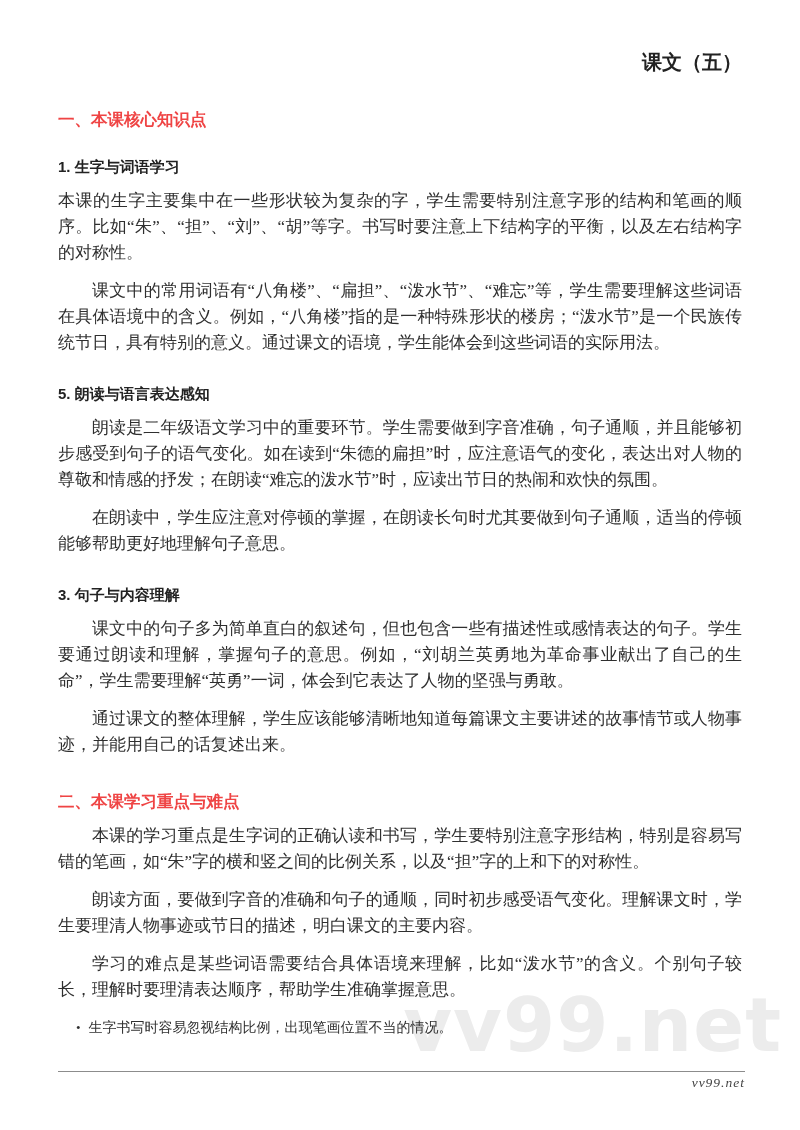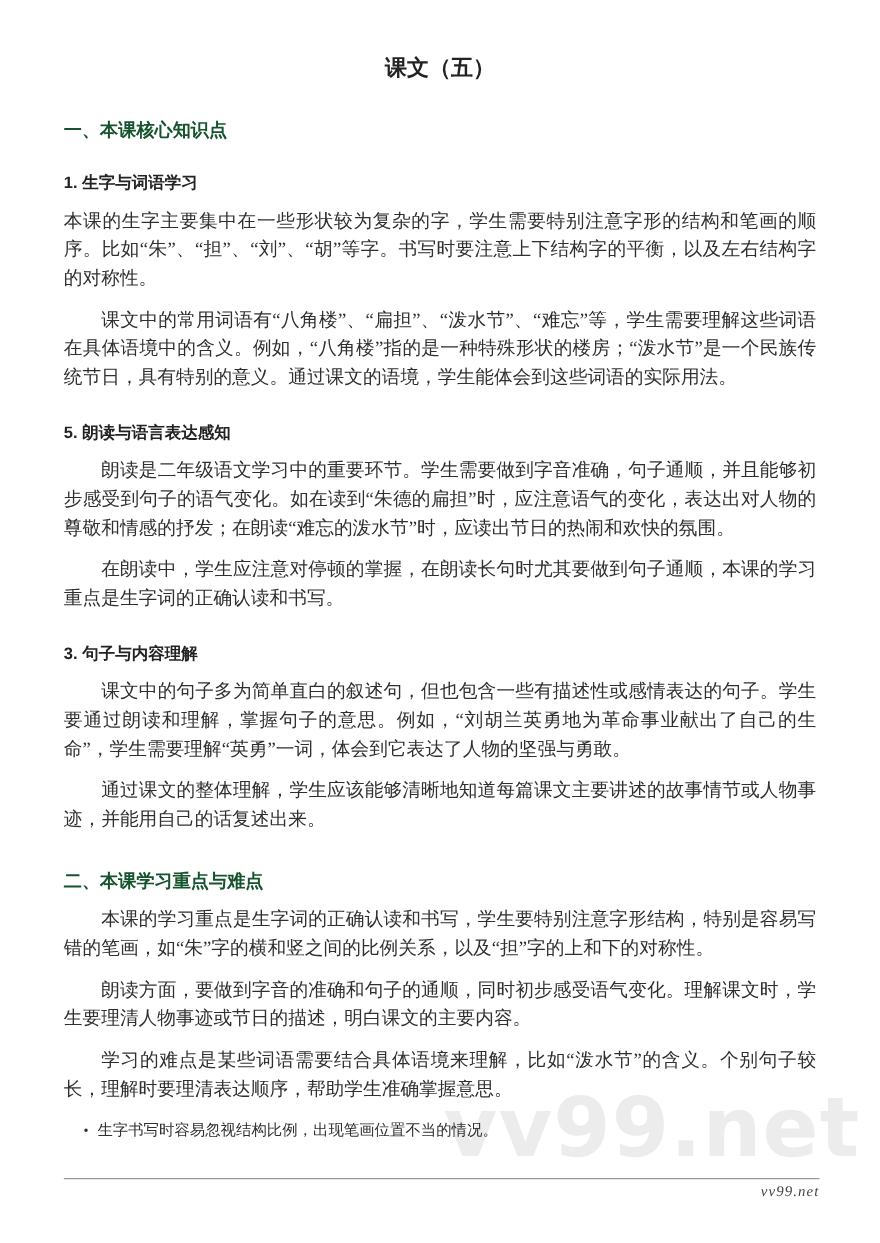--- a/index.html
+++ b/index.html
@@ -7,28 +7,28 @@
     width: 800px; height: 1130px; position: relative; overflow: hidden;
     font-family: "Liberation Serif", "DejaVu Serif", serif;
     color: #2f2f2f;
   }
   .page {
     position: relative; width: 800px; height: 1130px;
     box-sizing: border-box; padding: 48px 58px 0 58px;
   }
   .content { position: relative; z-index: 1; }
   .title {
-    margin: 0; text-align: center;
+    margin: 0; text-align: right;
     font-family: "Liberation Sans", "DejaVu Sans", sans-serif;
     font-size: 20px; font-weight: 700; line-height: 28px; color: #222;
   }
   h2.sec {
     margin: 34px 0 0 0;
     font-family: "Liberation Sans", "DejaVu Sans", sans-serif;
-    font-size: 16.5px; font-weight: 700; line-height: 19px; color: #14532d;
+    font-size: 16.5px; font-weight: 700; line-height: 19px; color: #ef4444;
   }
   h3.sub {
     margin: 29px 0 0 0;
     font-family: "Liberation Sans", "DejaVu Sans", sans-serif;
     font-size: 15px; font-weight: 700; line-height: 18px; color: #222;
   }
   p.body {
     margin: 12px 0 0 0;
     font-size: 17px; line-height: 26px;
     text-align: justify; text-indent: 2em;
@@ -72,21 +72,21 @@
     <h1 class="title">课文（五）</h1>
 
     <h2 class="sec">一、本课核心知识点</h2>
 
     <h3 class="sub">1. 生字与词语学习</h3>
     <p class="body no-indent">本课的生字主要集中在一些形状较为复杂的字，学生需要特别注意字形的结构和笔画的顺序。比如“朱”、“担”、“刘”、“胡”等字。书写时要注意上下结构字的平衡，以及左右结构字的对称性。</p>
     <p class="body">课文中的常用词语有“八角楼”、“扁担”、“泼水节”、“难忘”等，学生需要理解这些词语在具体语境中的含义。例如，“八角楼”指的是一种特殊形状的楼房；“泼水节”是一个民族传统节日，具有特别的意义。通过课文的语境，学生能体会到这些词语的实际用法。</p>
 
     <h3 class="sub">5. 朗读与语言表达感知</h3>
     <p class="body">朗读是二年级语文学习中的重要环节。学生需要做到字音准确，句子通顺，并且能够初步感受到句子的语气变化。如在读到“朱德的扁担”时，应注意语气的变化，表达出对人物的尊敬和情感的抒发；在朗读“难忘的泼水节”时，应读出节日的热闹和欢快的氛围。</p>
-    <p class="body">在朗读中，学生应注意对停顿的掌握，在朗读长句时尤其要做到句子通顺，本课的学习重点是生字词的正确认读和书写。</p>
+    <p class="body">在朗读中，学生应注意对停顿的掌握，在朗读长句时尤其要做到句子通顺，适当的停顿能够帮助更好地理解句子意思。</p>
 
     <h3 class="sub">3. 句子与内容理解</h3>
     <p class="body">课文中的句子多为简单直白的叙述句，但也包含一些有描述性或感情表达的句子。学生要通过朗读和理解，掌握句子的意思。例如，“刘胡兰英勇地为革命事业献出了自己的生命”，学生需要理解“英勇”一词，体会到它表达了人物的坚强与勇敢。</p>
     <p class="body">通过课文的整体理解，学生应该能够清晰地知道每篇课文主要讲述的故事情节或人物事迹，并能用自己的话复述出来。</p>
 
     <h2 class="sec">二、本课学习重点与难点</h2>
     <p class="body">本课的学习重点是生字词的正确认读和书写，学生要特别注意字形结构，特别是容易写错的笔画，如“朱”字的横和竖之间的比例关系，以及“担”字的上和下的对称性。</p>
     <p class="body">朗读方面，要做到字音的准确和句子的通顺，同时初步感受语气变化。理解课文时，学生要理清人物事迹或节日的描述，明白课文的主要内容。</p>
     <p class="body">学习的难点是某些词语需要结合具体语境来理解，比如“泼水节”的含义。个别句子较长，理解时要理清表达顺序，帮助学生准确掌握意思。</p>
 

